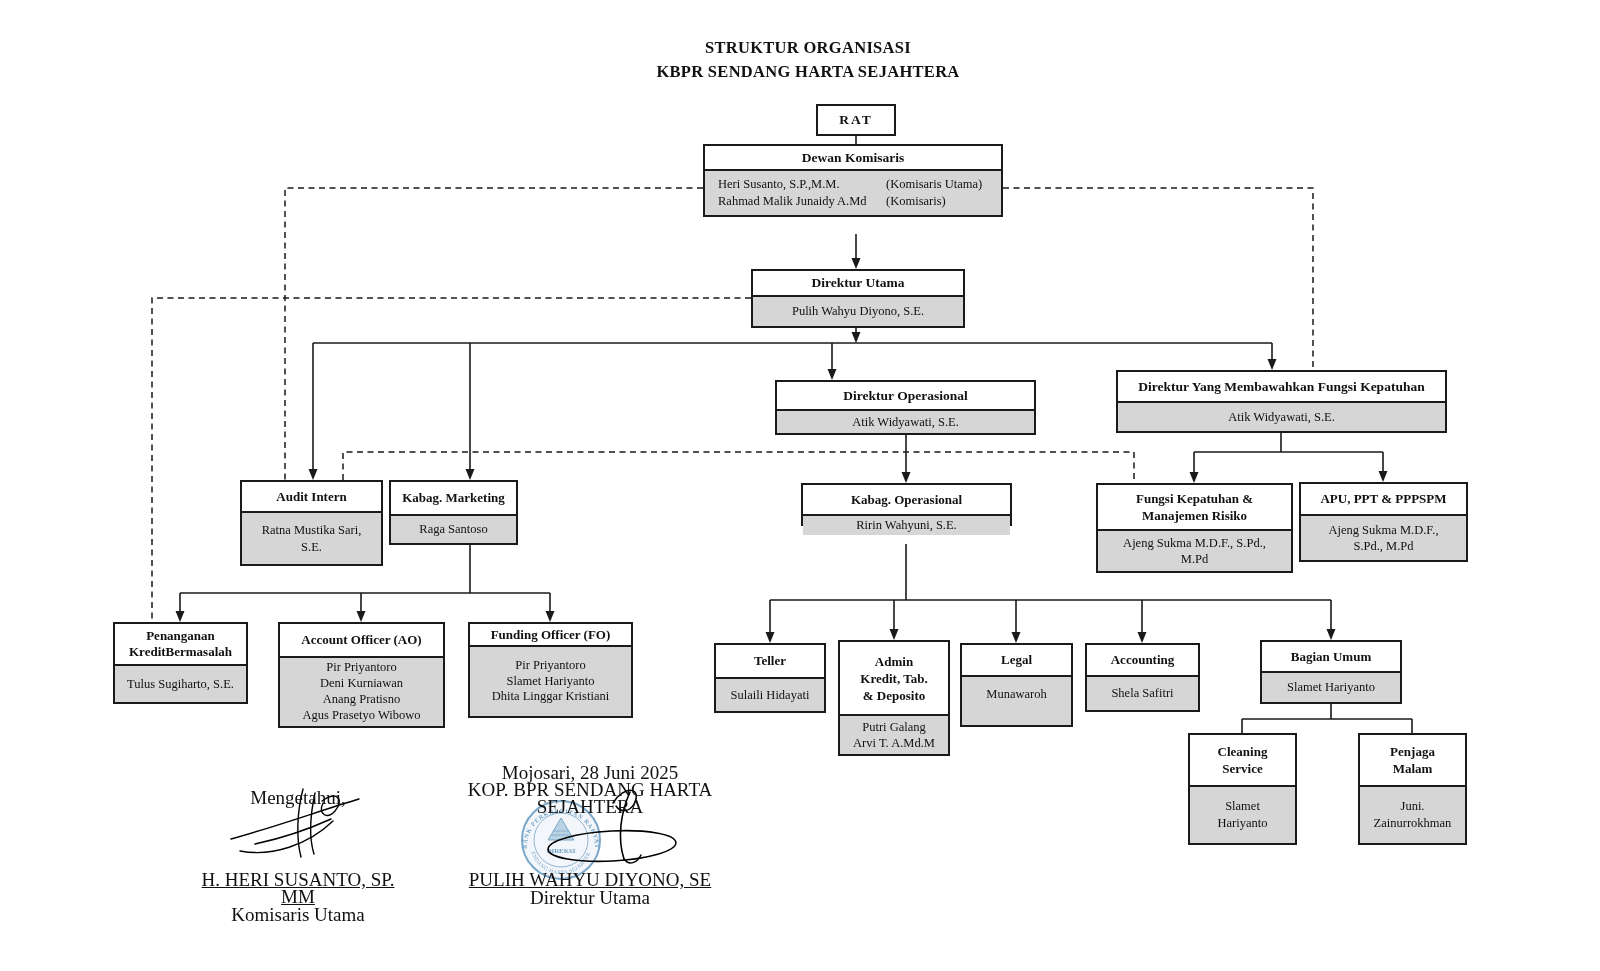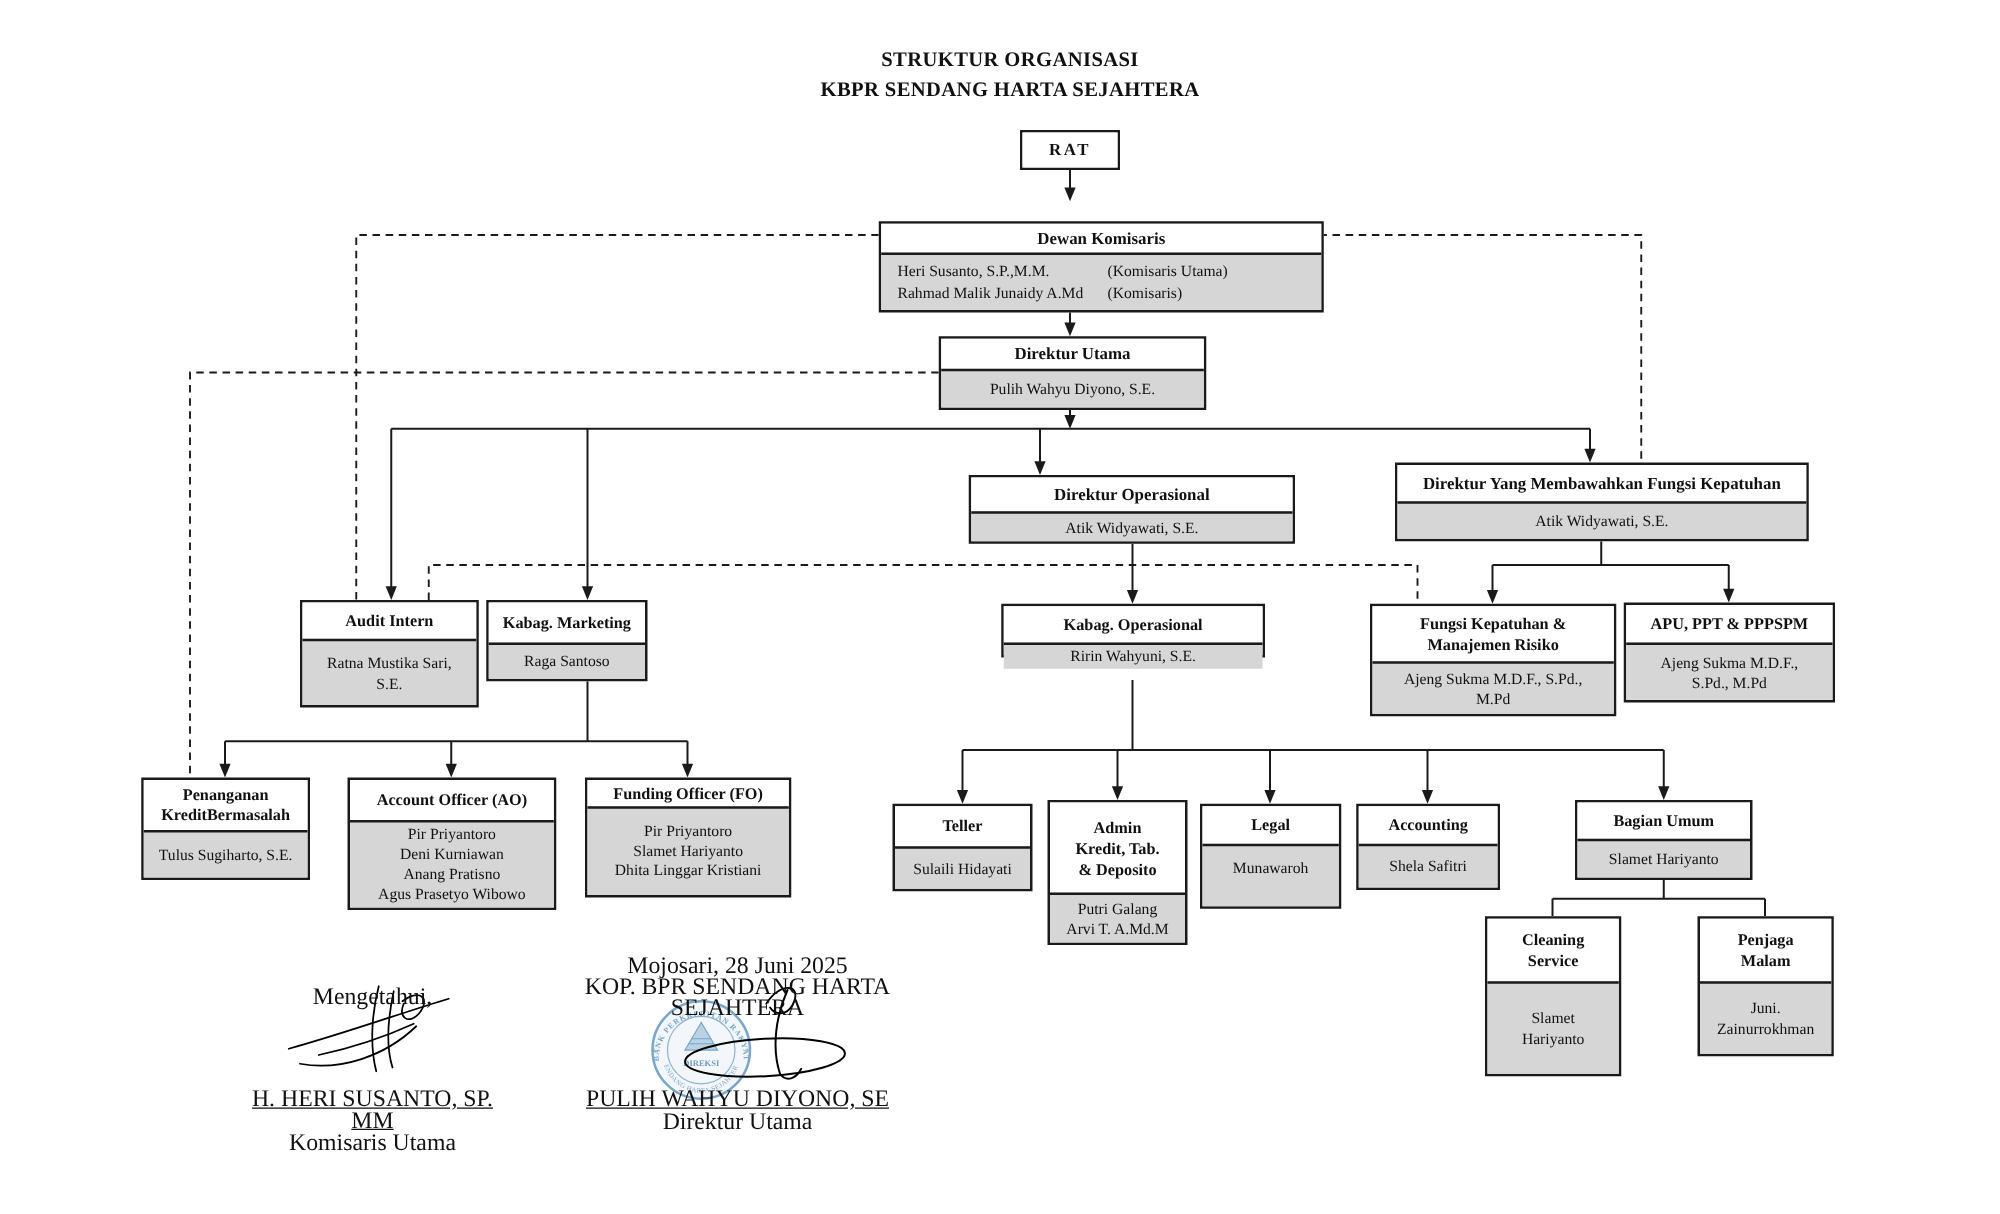--- a/index.html
+++ b/index.html
@@ -115,21 +115,21 @@
 
   <div class="title-block">
     <div>STRUKTUR ORGANISASI</div>
     <div>KBPR SENDANG HARTA SEJAHTERA</div>
   </div>
 
   <div class="node rat-node" style="left:816px;top:104px;width:80px;height:32px">
     <div class="hd big" style="height:28px">RAT</div>
   </div>
 
-  <div class="node" style="left:703px;top:177px;width:356px;height:73px">
+  <div class="node" style="left:703px;top:144px;width:300px;height:73px">
     <div class="hd big" style="height:23px">Dewan Komisaris</div>
     <div class="bd left">
       <div class="dk-row">
         <span>Heri Susanto, S.P.,M.M.</span>
         <span>(Komisaris Utama)</span>
       </div>
       <div class="dk-row">
         <span>Rahmad Malik Junaidy A.Md</span>
         <span>(Komisaris)</span>
       </div>
@@ -240,21 +240,21 @@
   <div class="node" style="left:1085px;top:643px;width:115px;height:69px">
     <div class="hd" style="height:30px">Accounting</div>
     <div class="bd">Shela Safitri</div>
   </div>
 
   <div class="node" style="left:1260px;top:640px;width:142px;height:64px">
     <div class="hd" style="height:29px">Bagian Umum</div>
     <div class="bd">Slamet Hariyanto</div>
   </div>
 
-  <div class="node" style="left:1188px;top:733px;width:109px;height:128px">
+  <div class="node" style="left:1188px;top:733px;width:109px;height:112px">
     <div class="hd multi" style="height:50px">
         <div>Cleaning</div>
         <div>Service</div>
       </div>
     <div class="bd" style="line-height:17px">
         <div>Slamet</div>
         <div>Hariyanto</div>
       </div>
   </div>
 

